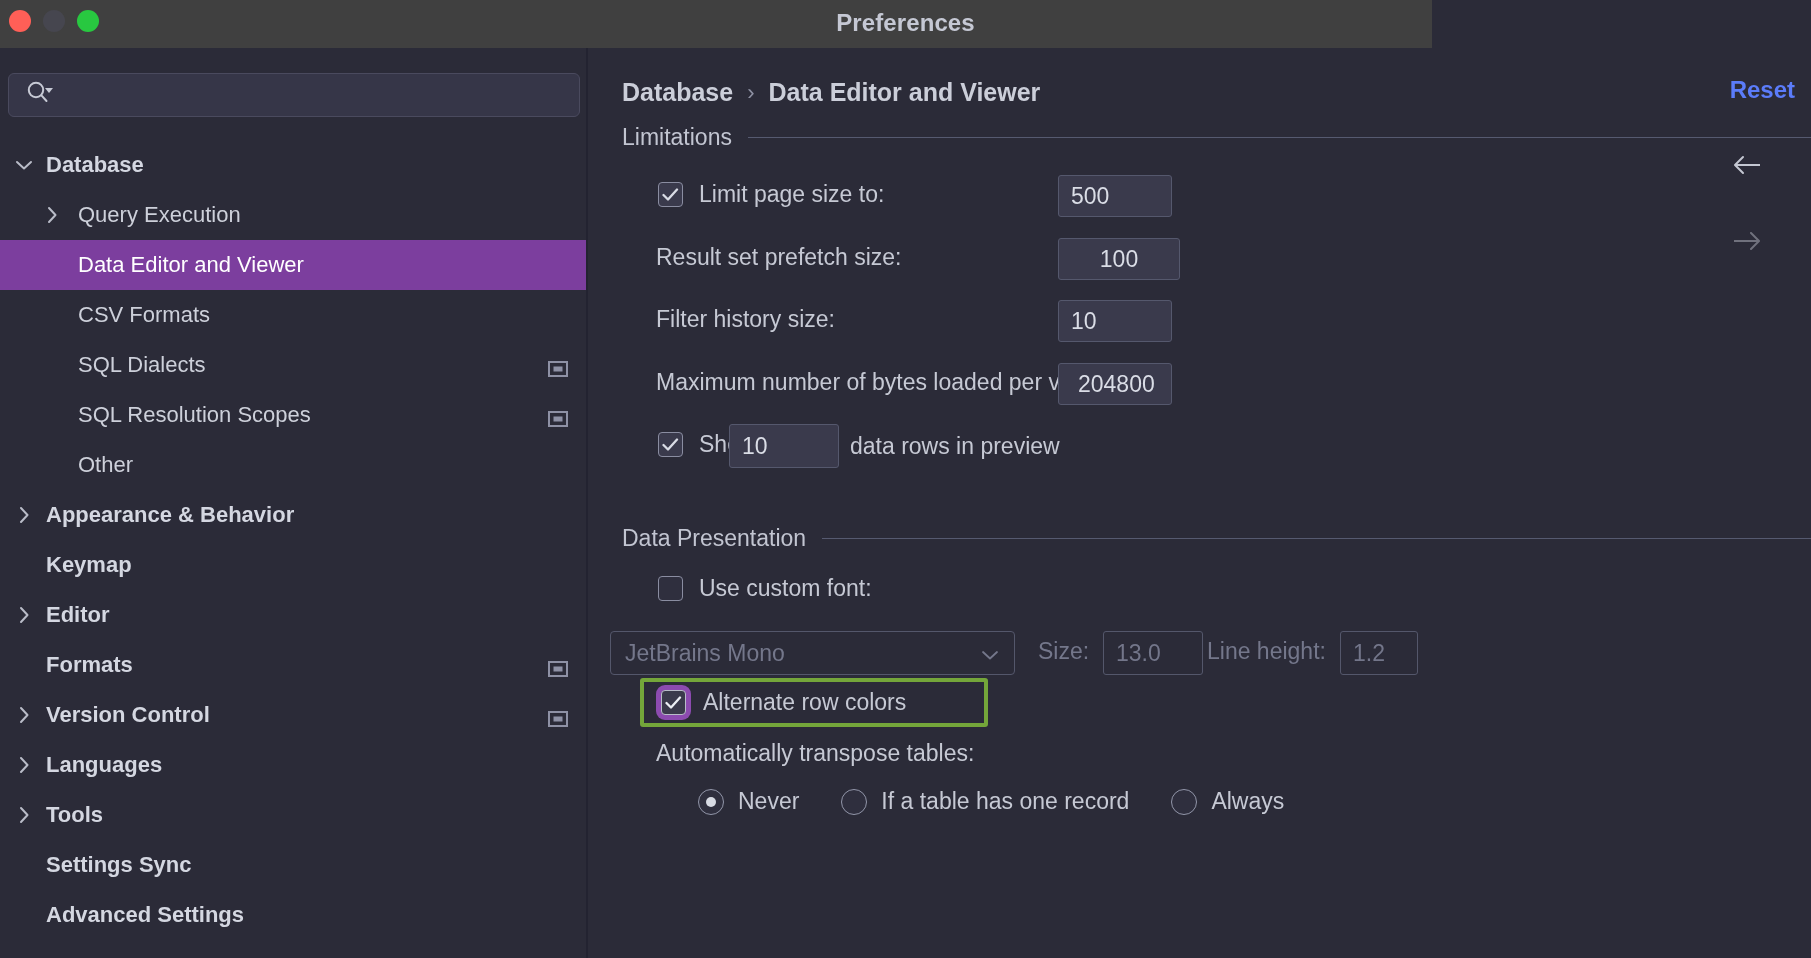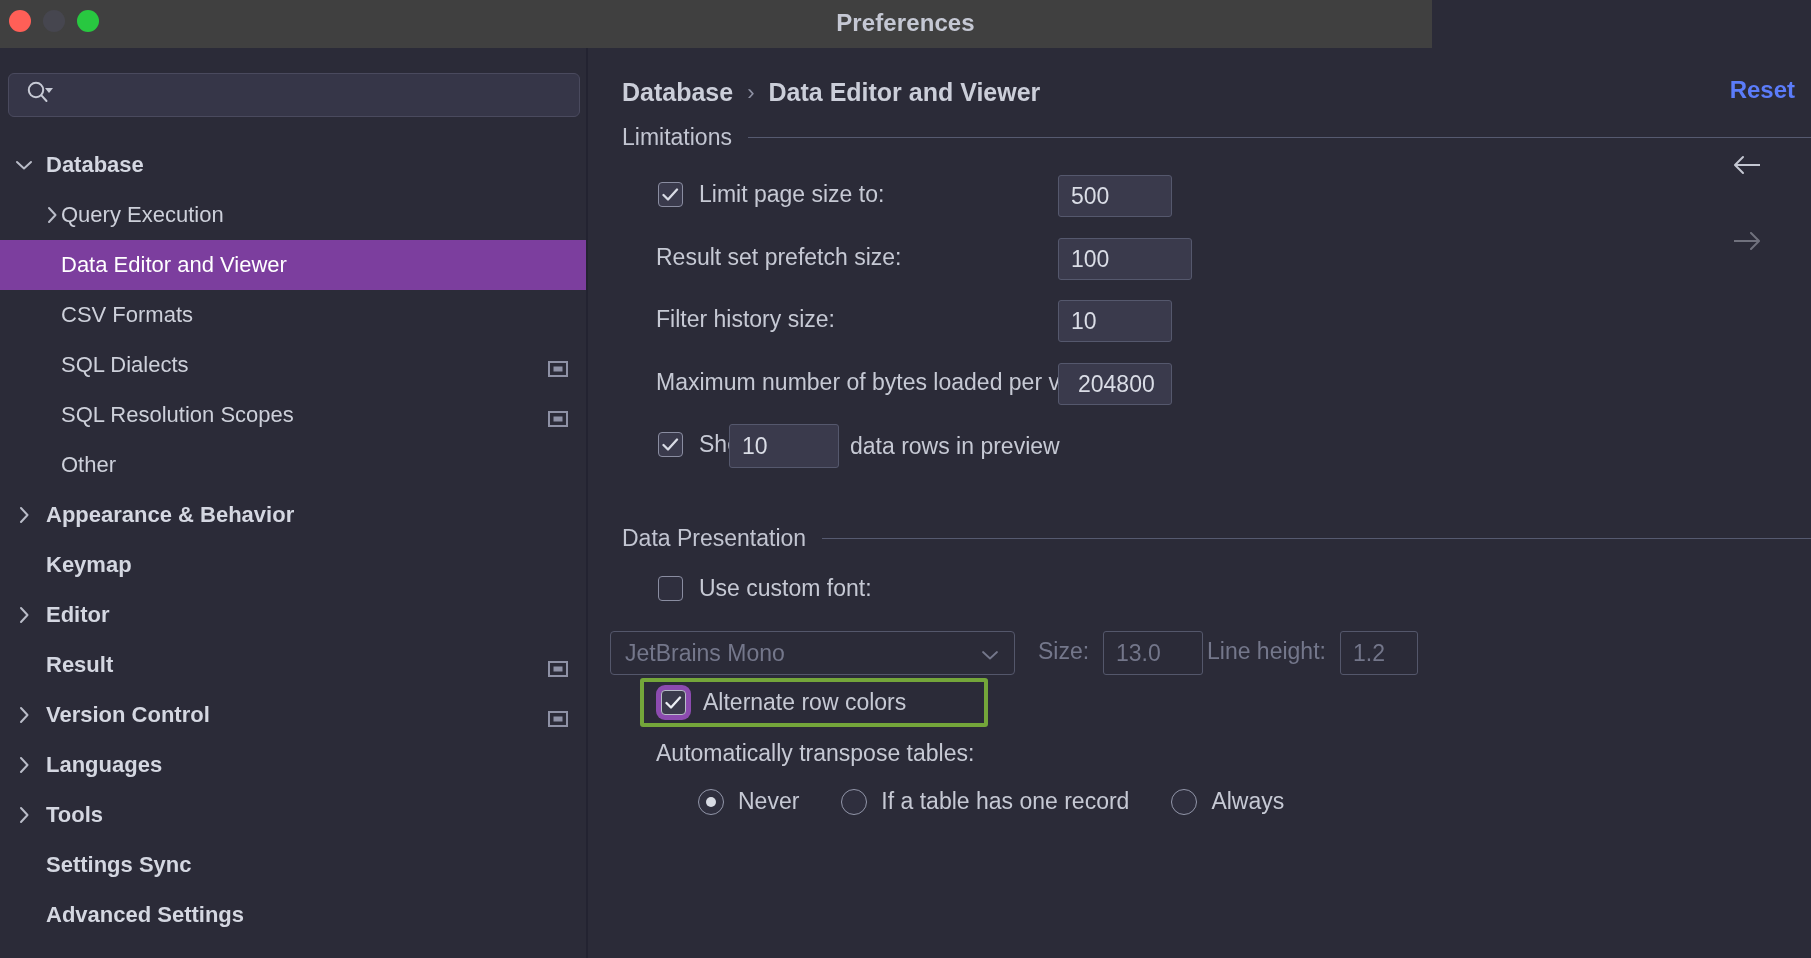--- a/index.html
+++ b/index.html
@@ -114,21 +114,21 @@
   .tree-item .marker {
     position: absolute;
     left: 548px;
     width: 20px; height: 16px;
   }
 
   
   .lvl0 .twisty { left: 14px; }
   .lvl0 .label  { margin-left: 46px; }
   .lvl1 .twisty { left: 42px; }
-  .lvl1 .label  { margin-left: 61px; }
+  .lvl1 .label  { margin-left: 78px; }
 
   
   .content {
     position: absolute;
     left: 590px; top: 48px;
     width: 1221px; height: 910px;
     background: #2b2b38;
   }
 
   .breadcrumb {
@@ -345,21 +345,21 @@
       </div>
       <div class="tree-item lvl0 bold">
         <span class="twisty">
           <svg width="12" height="18" viewBox="0 0 12 18">
             <polyline points="3,2 9.5,9 3,16" fill="none" stroke="#b9bcc8" stroke-width="2" stroke-linecap="round" stroke-linejoin="round"></polyline>
           </svg>
         </span>
         <span class="label">Editor</span>
       </div>
       <div class="tree-item lvl0 bold">
-        <span class="label">Result</span>
+        <span class="label">Formats</span>
         <span class="marker"><svg width="20" height="16" viewBox="0 0 20 16">
             <rect x="1" y="1" width="18" height="14" fill="none" stroke="#8e91a5" stroke-width="2"></rect>
             <rect x="5.5" y="5.5" width="9" height="5" fill="#8e91a5"></rect>
           </svg></span>
       </div>
       <div class="tree-item lvl0 bold">
         <span class="twisty">
           <svg width="12" height="18" viewBox="0 0 12 18">
             <polyline points="3,2 9.5,9 3,16" fill="none" stroke="#b9bcc8" stroke-width="2" stroke-linecap="round" stroke-linejoin="round"></polyline>
           </svg>
@@ -430,21 +430,21 @@
           <polyline points="1.5,7 6,11.5 15,1.5" fill="none" stroke="#d9dce5" stroke-width="2.3" stroke-linecap="round" stroke-linejoin="round"></polyline>
         </svg>
     </span>
     <span class="row-label">Limit page size to:</span>
   </div>
   <input class="tf" style="position: absolute; left: 468px; top: 127px; width: 114px; height: 42px;" value="500">
 
   <div class="row" style="left:66px; top:196px;">
     <span class="row-label">Result set prefetch size:</span>
   </div>
-  <input class="tf" style="position: absolute; left: 468px; top: 190px; width: 134px; height: 42px;" value="100">
+  <input class="tf" style="position: absolute; left: 468px; top: 190px; width: 122px; height: 42px; text-align: center;" value="100">
 
   <div class="row" style="left:66px; top:258px;">
     <span class="row-label">Filter history size:</span>
   </div>
   <input class="tf" style="position: absolute; left: 468px; top: 252px; width: 114px; height: 42px;" value="10">
 
   <div class="row" style="left:66px; top:321px;">
     <span class="row-label">Maximum number of bytes loaded per value:</span>
   </div>
   <input class="tf" style="position: absolute; left: 468px; top: 315px; width: 114px; height: 42px; padding-left: 19px;" value="204800">

